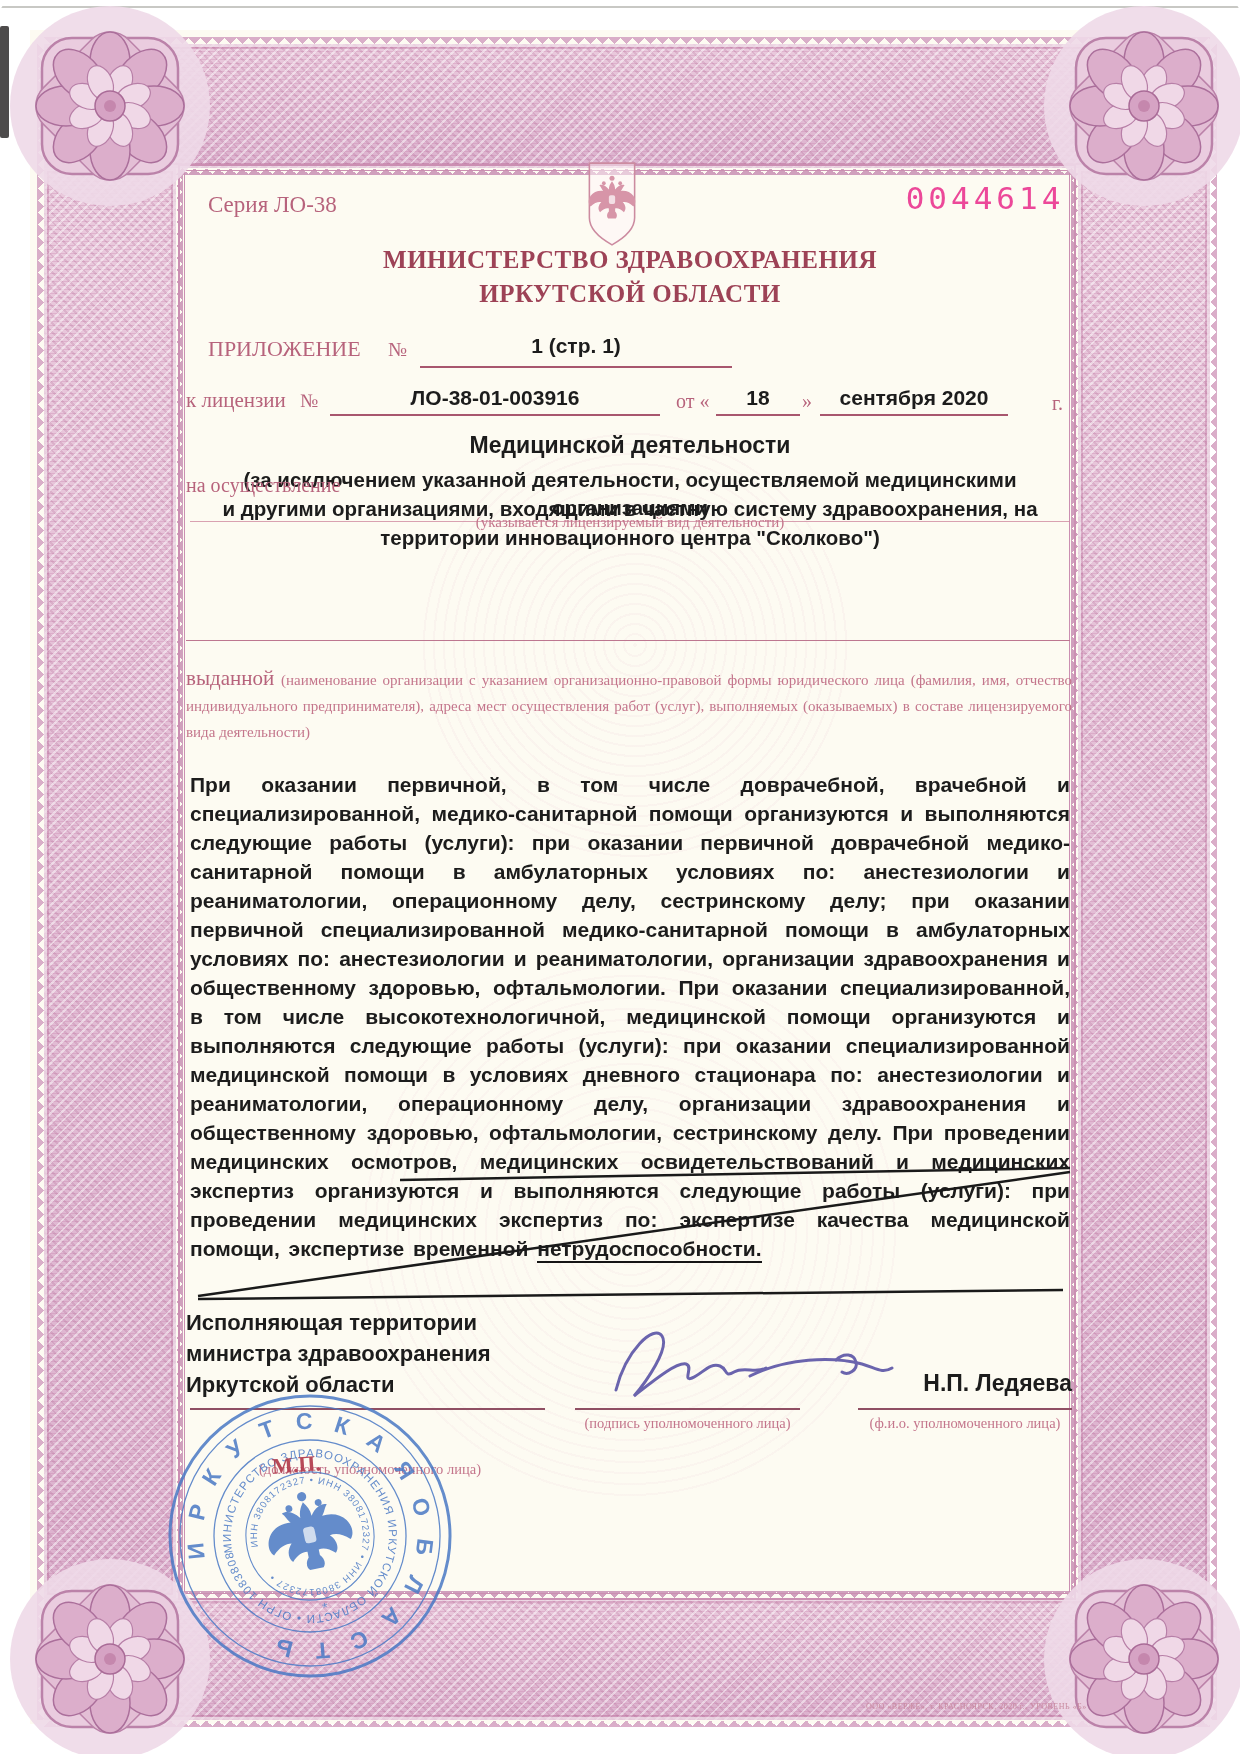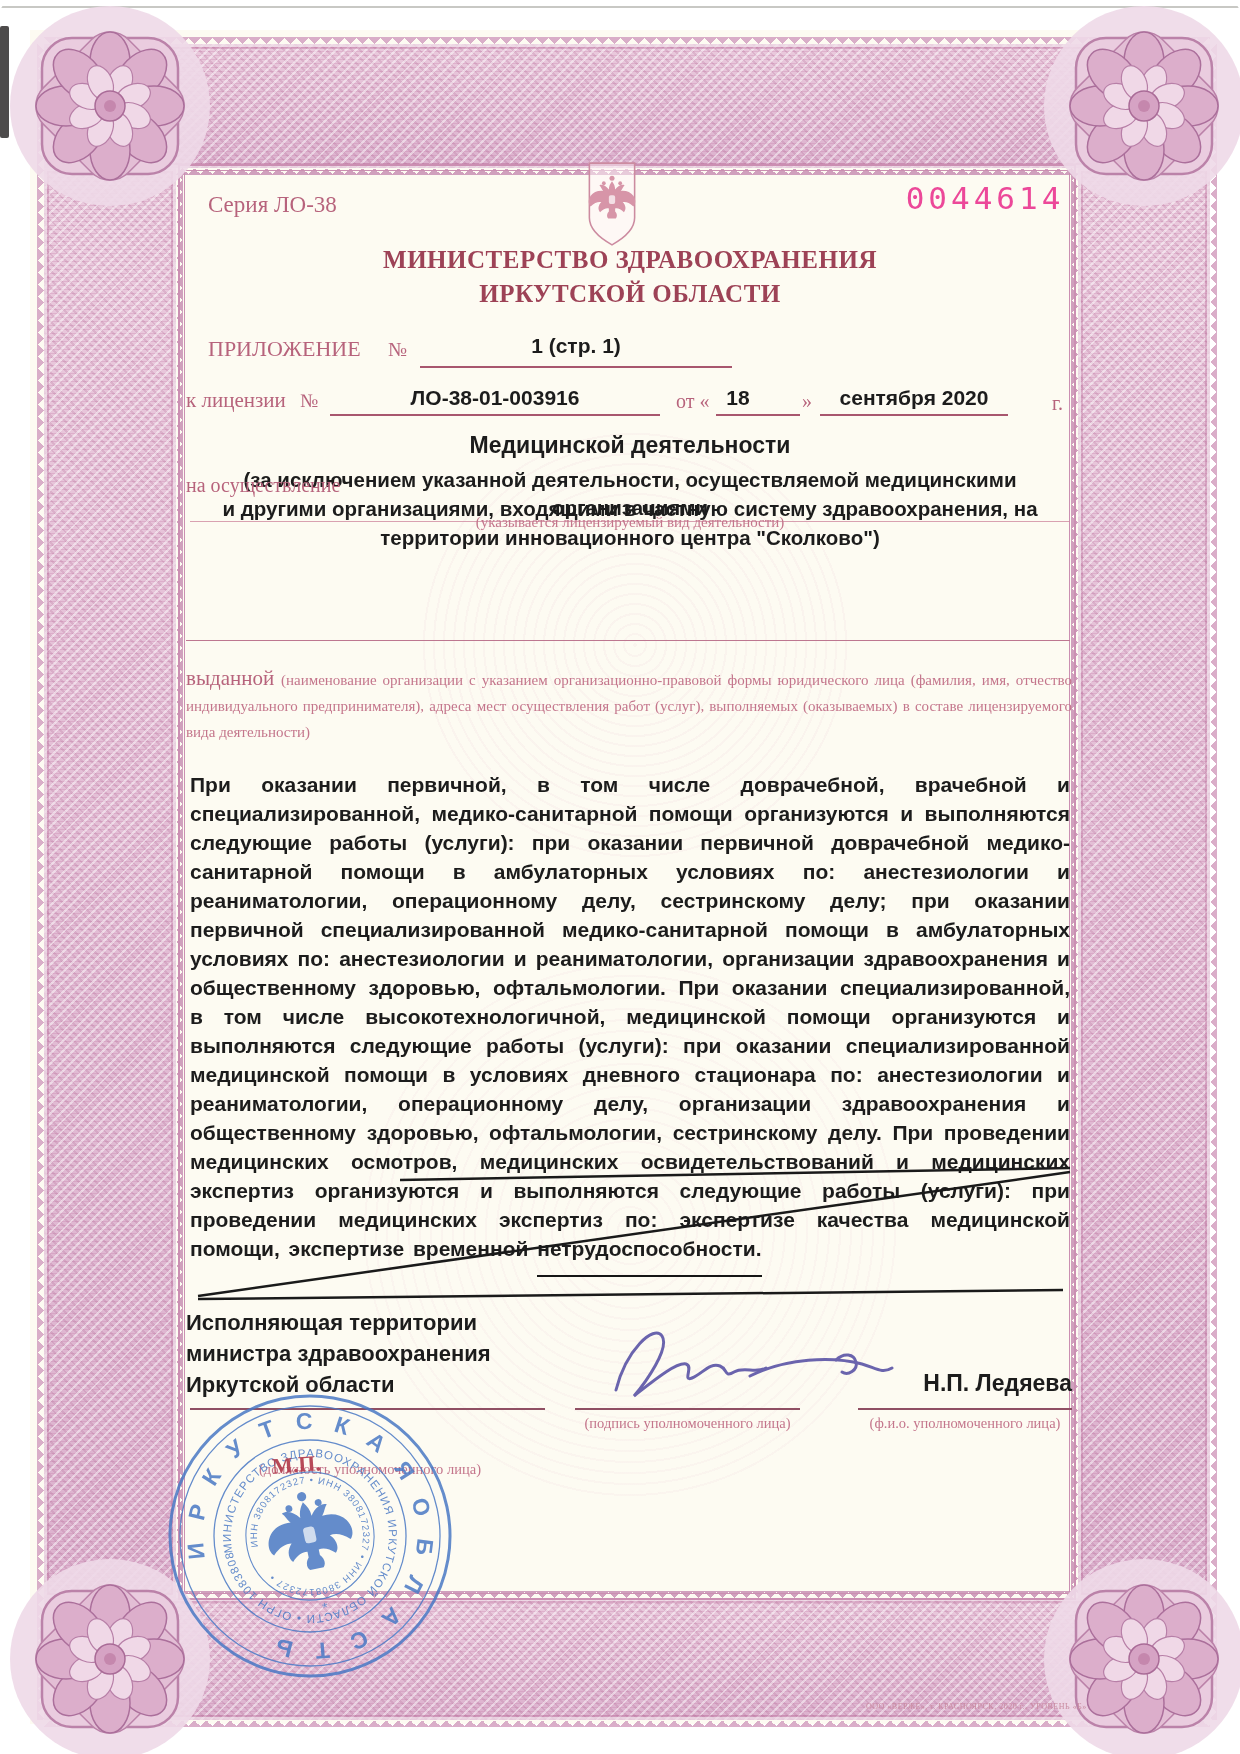--- a/index.html
+++ b/index.html
@@ -76,21 +76,21 @@
   .annex-no{left:388px;top:338px;font-size:20px;}
   .annex-line{left:420px;top:366px;width:312px;}
   .annex-value{left:420px;top:334px;width:312px;text-align:center;font-size:21px;}
 
   .lic-label{left:186px;top:388px;font-size:21px;}
   .lic-no{left:300px;top:390px;font-size:19px;}
   .lic-line{left:330px;top:414px;width:330px;}
   .lic-value{left:330px;top:386px;width:330px;text-align:center;font-size:21px;}
   .date-ot{left:676px;top:390px;font-size:20px;}
   .day-line{left:716px;top:414px;width:84px;}
-  .day-value{left:696px;top:386px;width:84px;text-align:center;font-size:21px;}
+  .day-value{left:716px;top:386px;width:84px;text-align:center;font-size:21px;}
   .quote-close{left:802px;top:390px;font-size:20px;}
   .month-line{left:820px;top:414px;width:188px;}
   .month-value{left:820px;top:386px;width:188px;text-align:center;font-size:21px;}
   .date-g{left:1052px;top:392px;font-size:20px;}
 
   .act-title{top:432px;font-size:23px;}
   .act-note{font-size:20.5px;line-height:28px;}
   .note1{top:466px;}
   .note2{top:495px;}
   .note3{top:524px;}
@@ -100,21 +100,21 @@
 
   .org{top:583px;font-size:22.5px;}
   .sep-line{left:186px;top:640px;width:884px;border-top:1.5px solid #bd7790;height:0;}
   .issued{left:186px;top:665px;width:886px;line-height:26px;text-align:justify;}
   .issued-word{font-size:21px;color:#b7637c;font-family:"Liberation Serif",serif;}
   .issued-cap{font-size:15px;color:#c4768c;font-family:"Liberation Serif",serif;}
   .address{top:728px;font-size:21.5px;}
 
   .works{left:190px;top:770px;width:880px;font-size:21px;line-height:29px;font-weight:bold;
          color:#1c1c1c;text-align:justify;word-spacing:3px;}
-  .works .lastword{border-bottom:2.5px solid #151515;padding-bottom:15px;}
+  .works .lastword{border-bottom:2.5px solid #151515;padding-bottom:1px;}
 
   .signer{left:186px;font-size:22px;}
   .sp1{top:1310px;} .sp2{top:1341px;} .sp3{top:1372px;}
   .sig-uline{top:1408px;border-top:2px solid #8f4f63;height:0;}
   .ul-left{left:190px;width:355px;}
   .ul-mid{left:575px;width:225px;}
   .ul-right{left:858px;width:214px;}
   .sigcap{top:1415px;font-size:14.5px;text-align:center;}
   .cap-left{left:220px;width:300px;margin-top:46px;}
   .cap-mid{left:560px;width:255px;}

